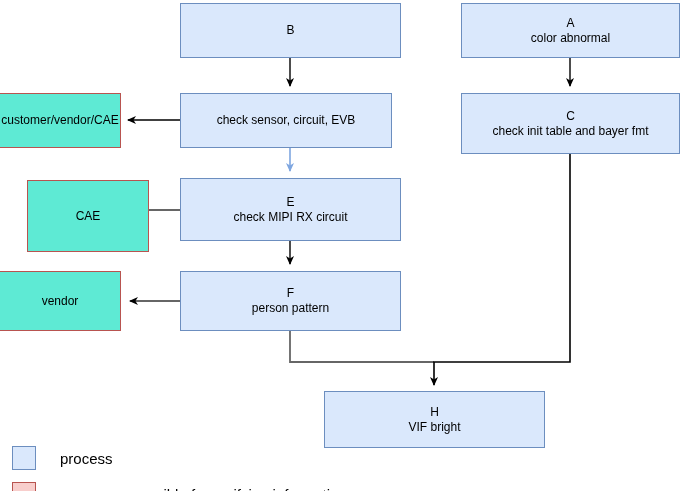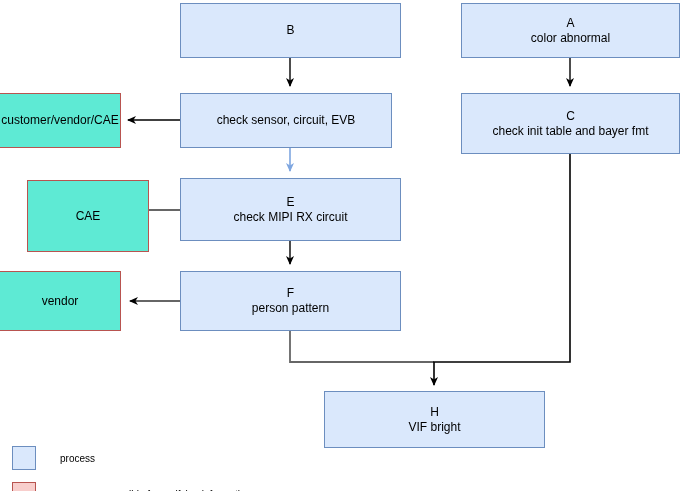--- a/index.html
+++ b/index.html
@@ -75,21 +75,21 @@
   .legend-swatch.process {
     background: #dae8fc;
     border-color: #6c8ebf;
   }
   .legend-swatch.person {
     background: #f8cecc;
     border-color: #b85450;
   }
   .legend-label {
     margin-left: 24px;
-    font-size: 10px;
+    font-size: 15px;
     color: #000000;
     white-space: nowrap;
   }
 </style>
 </head>
 <body>
 
 <div id="canvas">
 
   <svg class="edge-layer" viewBox="0 0 681 491" width="681" height="491" xmlns="http://www.w3.org/2000/svg">

